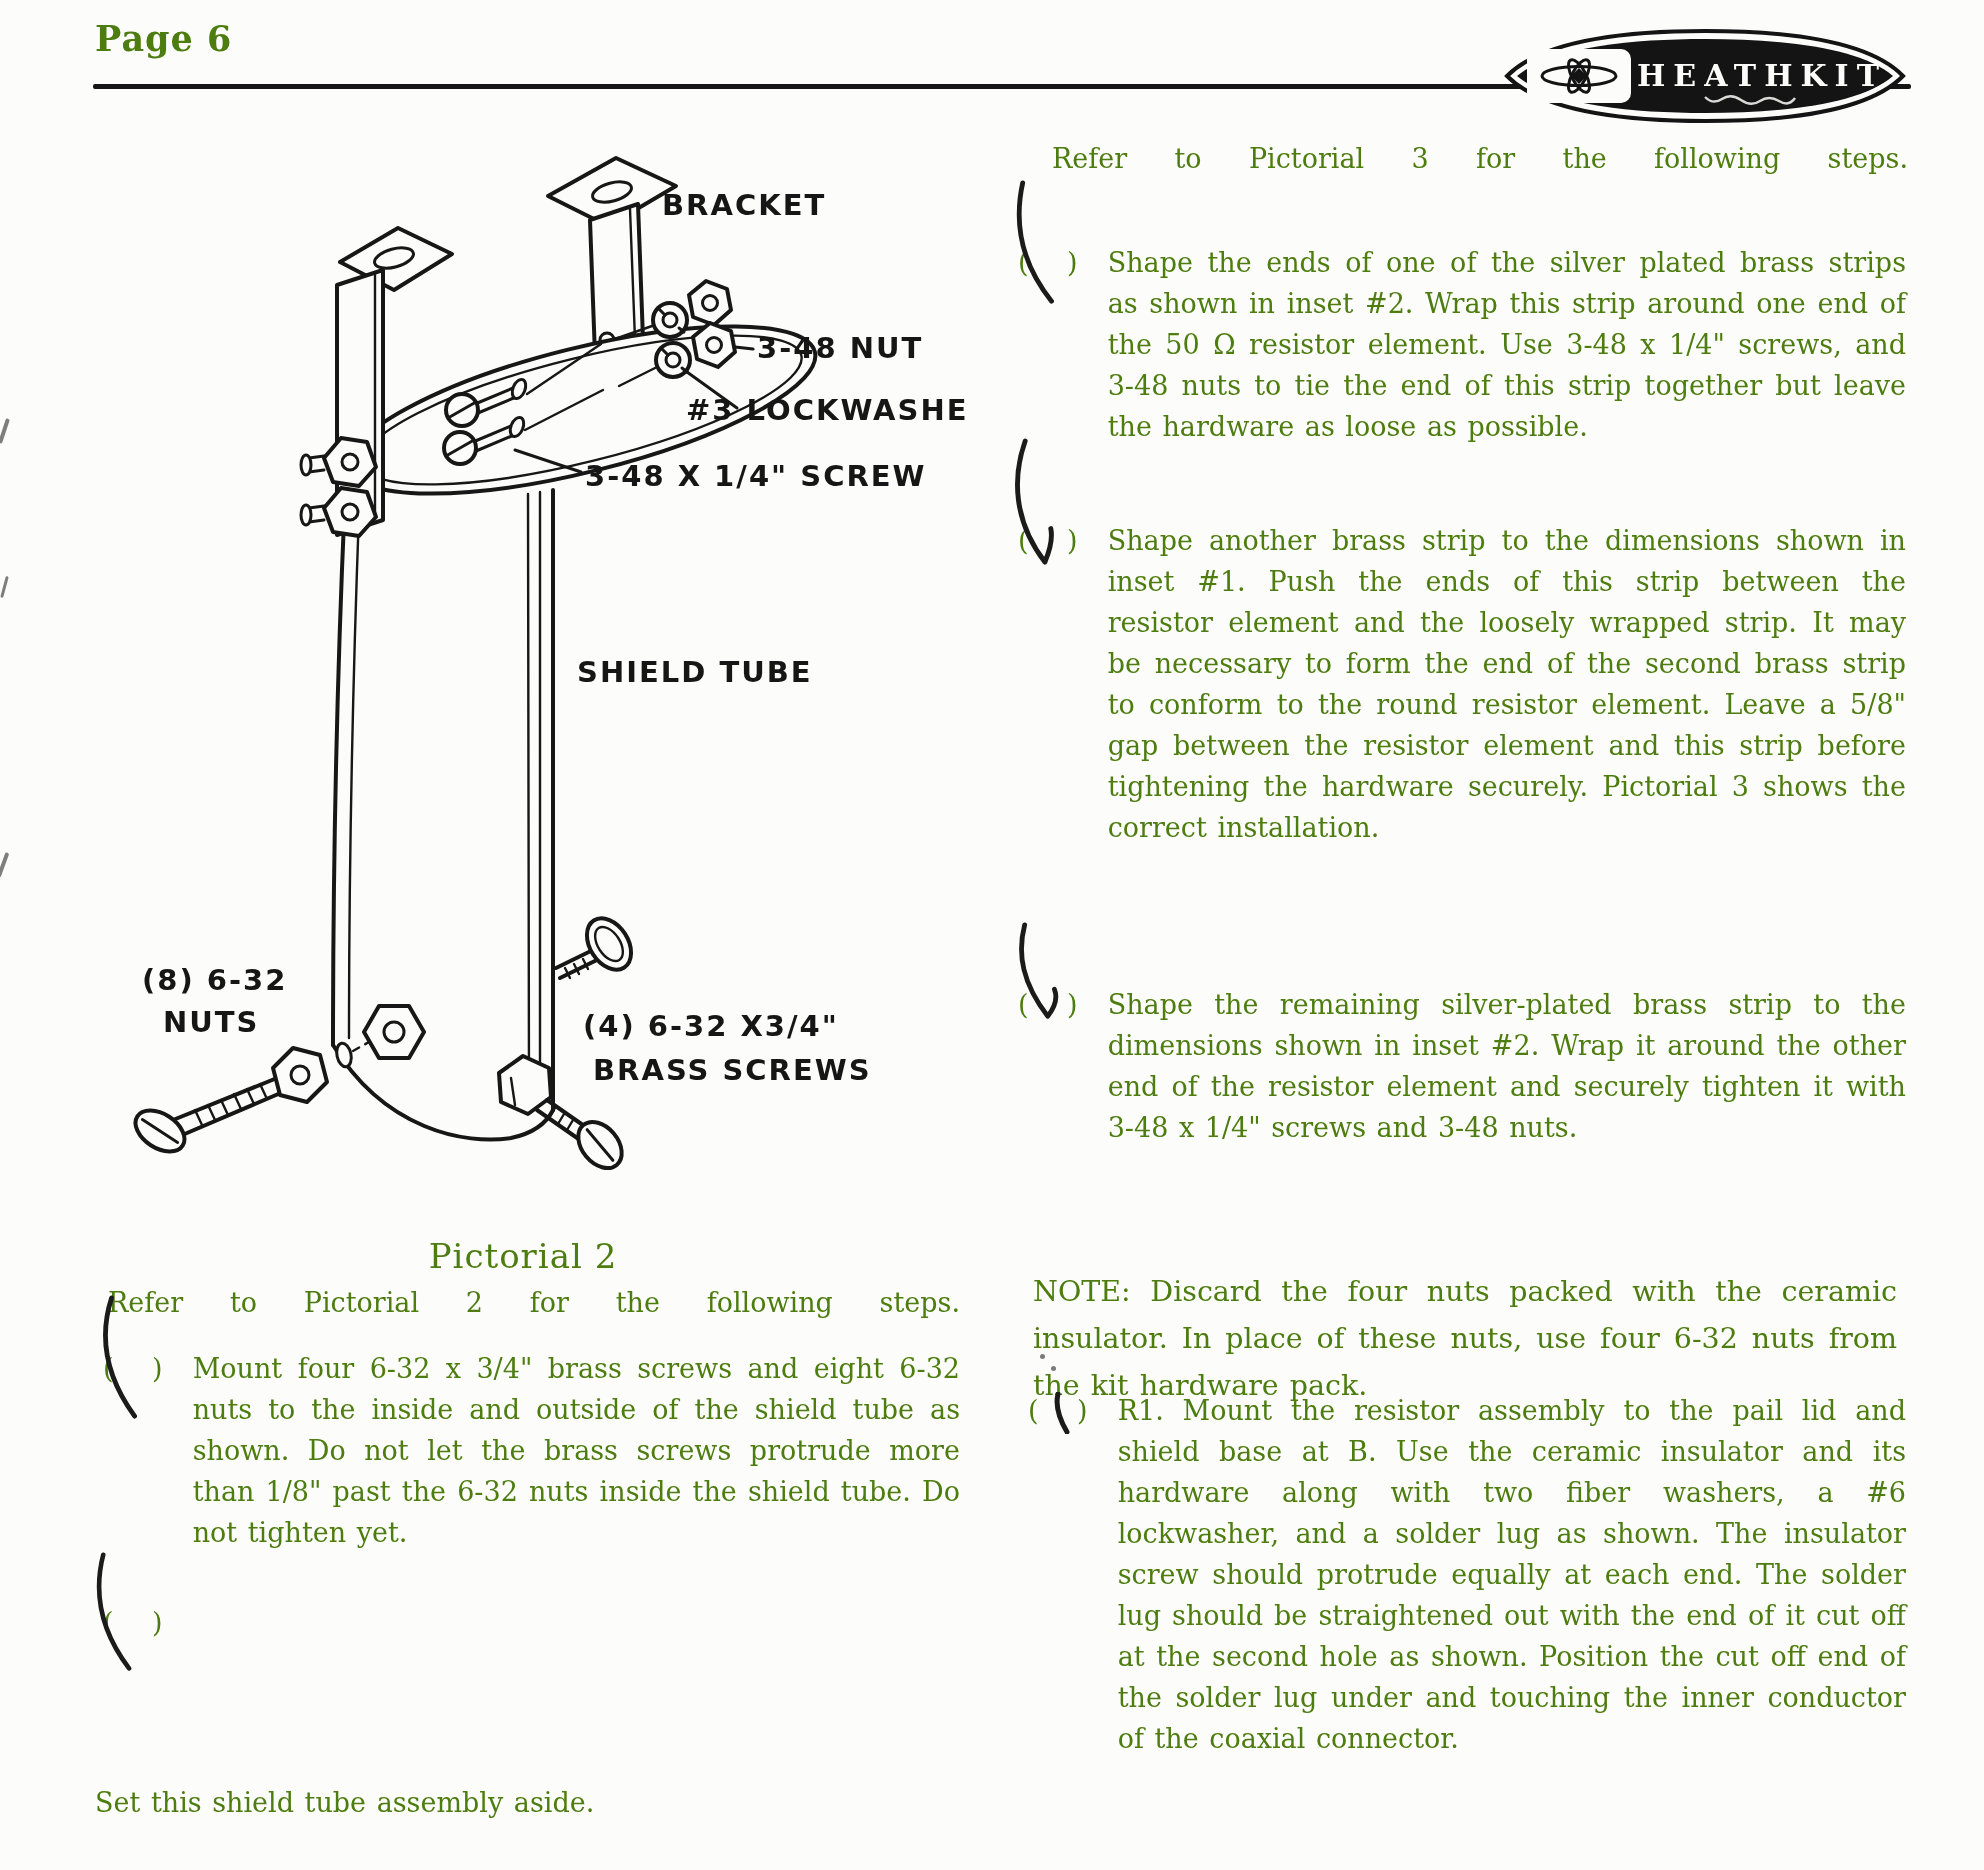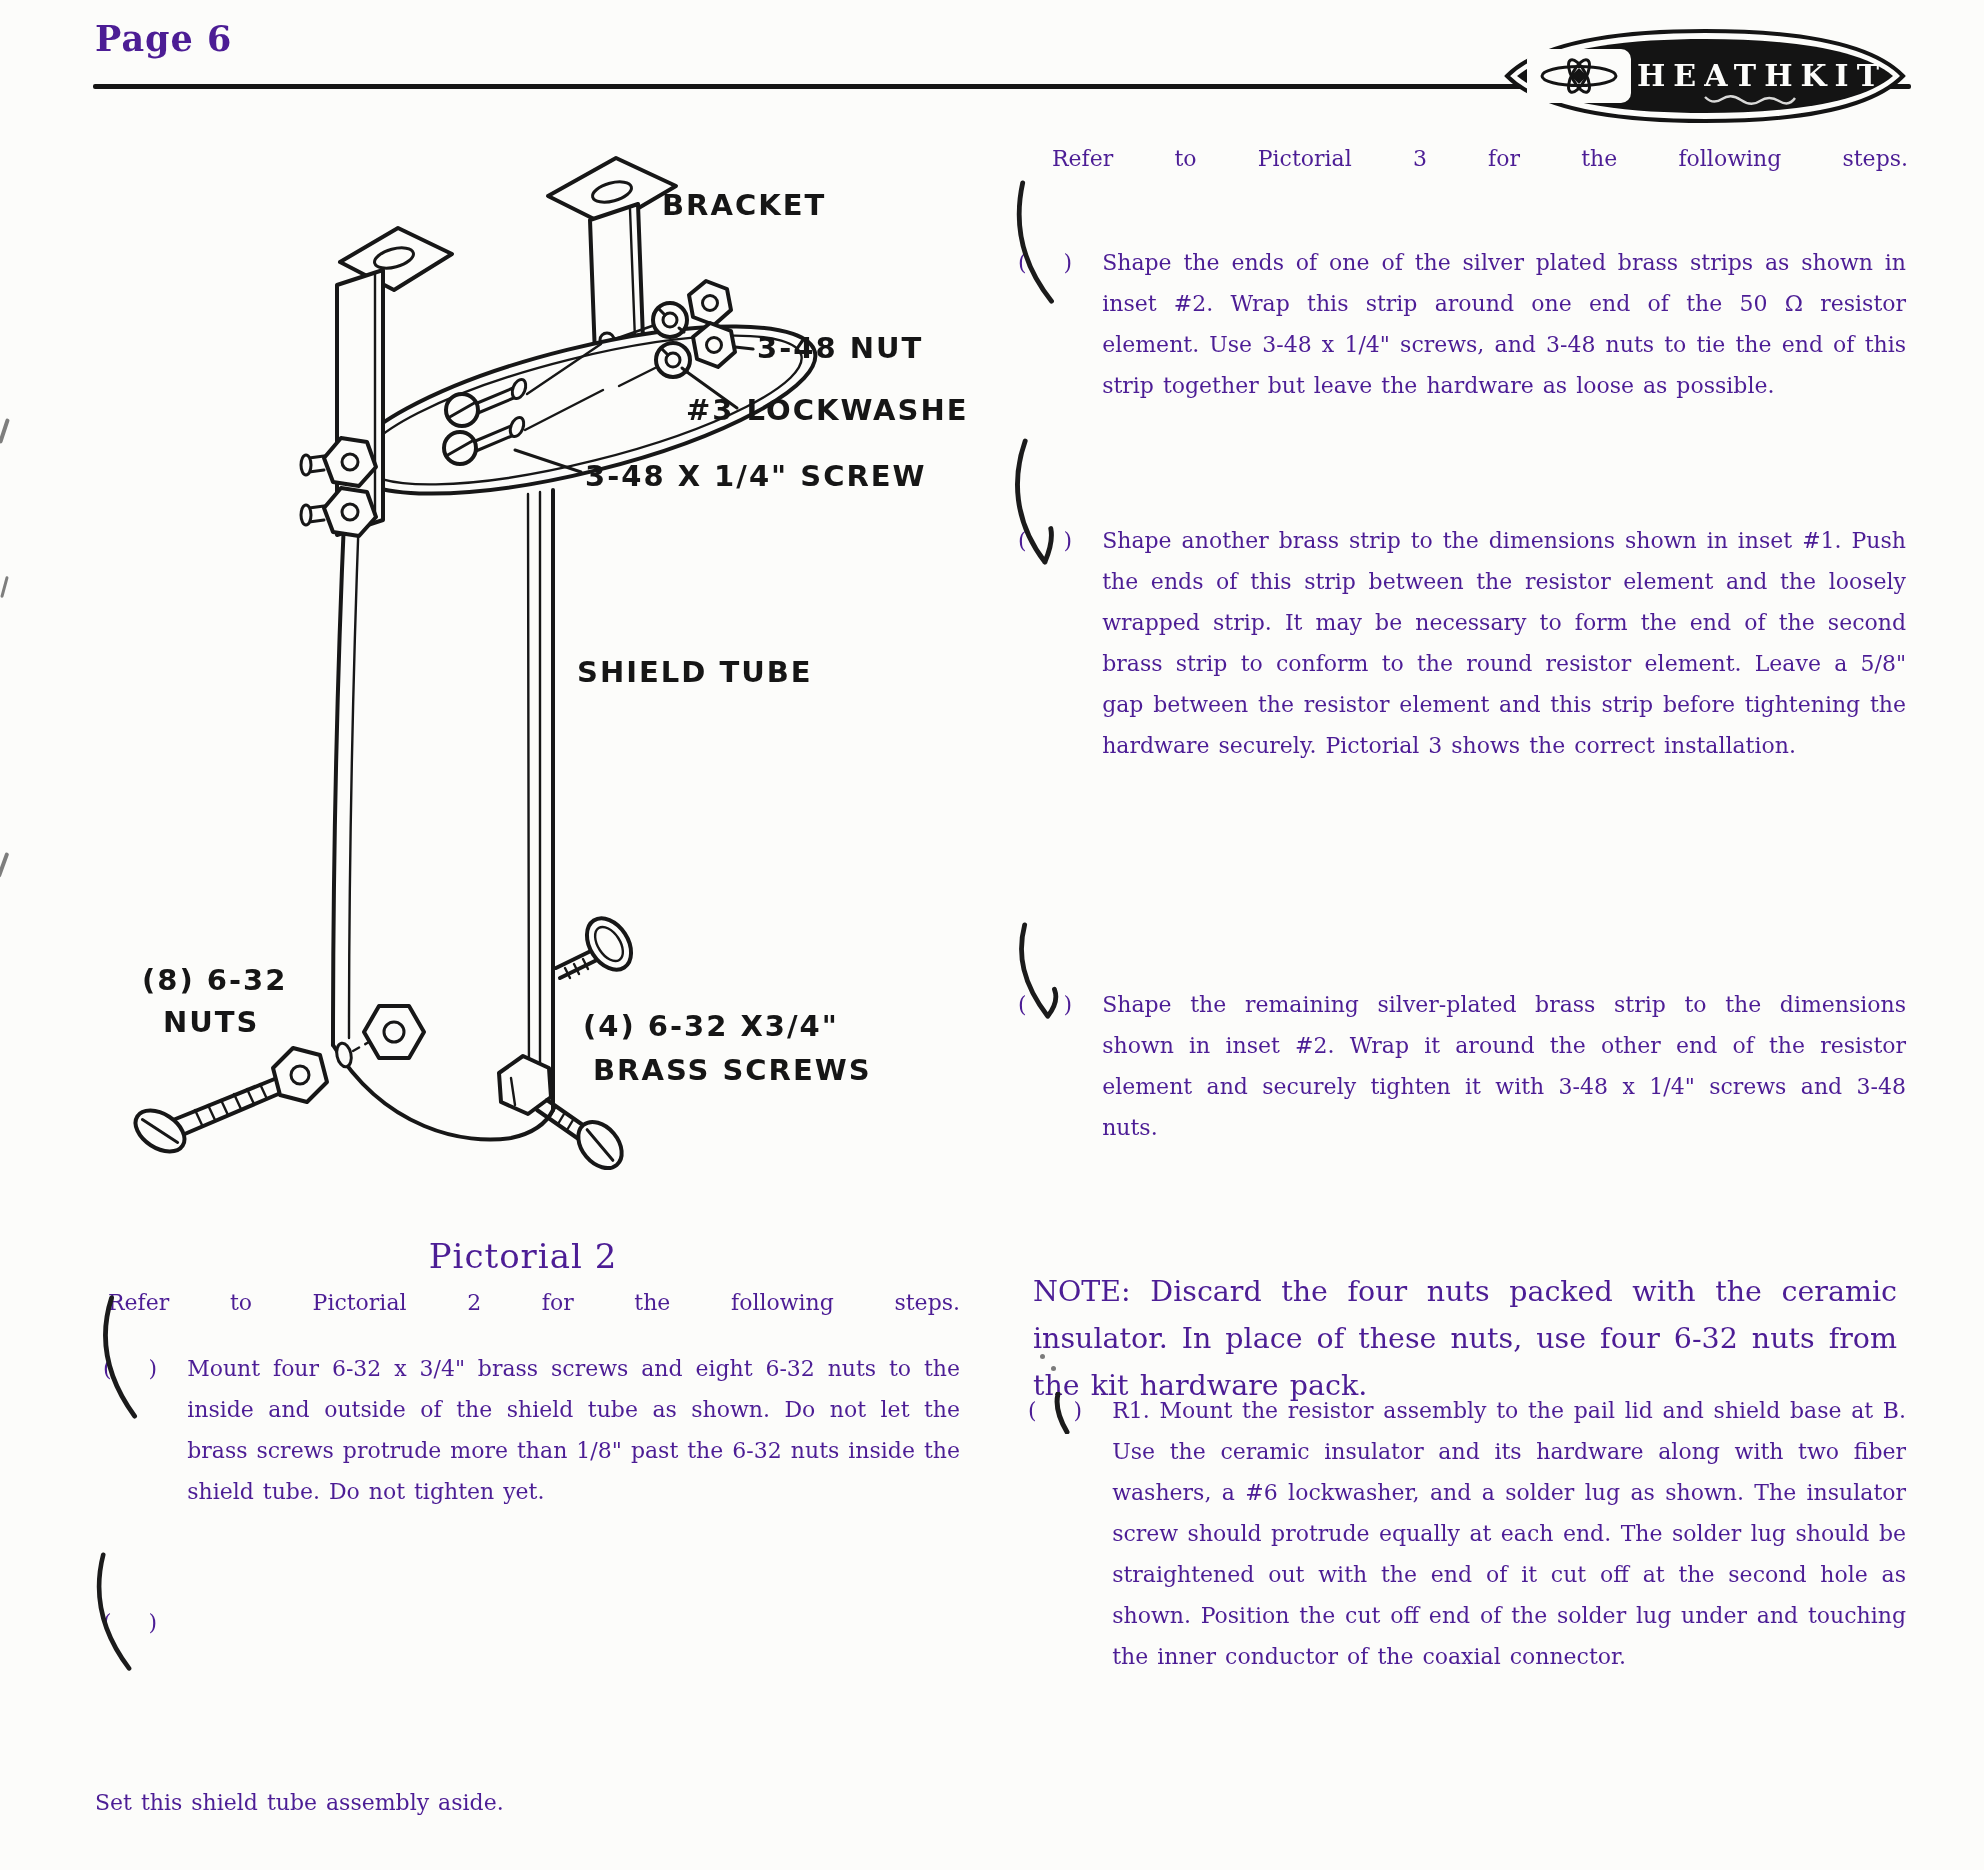--- a/index.html
+++ b/index.html
@@ -1,21 +1,21 @@
 <!DOCTYPE html>
 <html><head>
 <meta charset="utf-8">
 <style>
   html,body{margin:0;padding:0;background:#777;}
-  .page{position:relative;width:1984px;height:1870px;background:#fcfcfa;color:#4c1d95;
+  .page{position:relative;width:1984px;height:1870px;background:#fcfcfa;color:#4d7c0f;
         font-family:"DejaVu Serif",serif;overflow:hidden;}
   .page-num{position:absolute;left:95px;top:18px;font-size:35px;font-weight:700;letter-spacing:1px;}
   .rule{position:absolute;left:93px;top:84px;width:1818px;height:5px;background:#151515;border-radius:2px;}
   .logo{position:absolute;left:1500px;top:26px;width:410px;height:98px;}
-  .block{position:absolute;font-size:22px;line-height:41px;text-align:justify;word-spacing:2px;}
+  .block{position:absolute;font-size:27px;line-height:41px;text-align:justify;word-spacing:2px;}
   .heading{text-align-last:justify;}
   .step{display:flex;}
   .step .marker{flex:0 0 auto;letter-spacing:14px;white-space:pre;}
   .step .stext{flex:1 1 auto;text-align:justify;margin-left:16px;}
   .note-block{font-size:28.5px;line-height:47px;}
   .caption{position:absolute;left:418px;top:1236px;width:210px;text-align:center;font-size:34px;letter-spacing:1px;}
   .pictorial{position:absolute;left:85px;top:110px;width:880px;height:1180px;}
   .draw{stroke:#171717;fill:none;stroke-linecap:round;stroke-linejoin:round;}
   .w4{stroke-width:4px;} .w3{stroke-width:3px;} .w2{stroke-width:2.4px;}
   .fillw{fill:#fcfcfa;}

